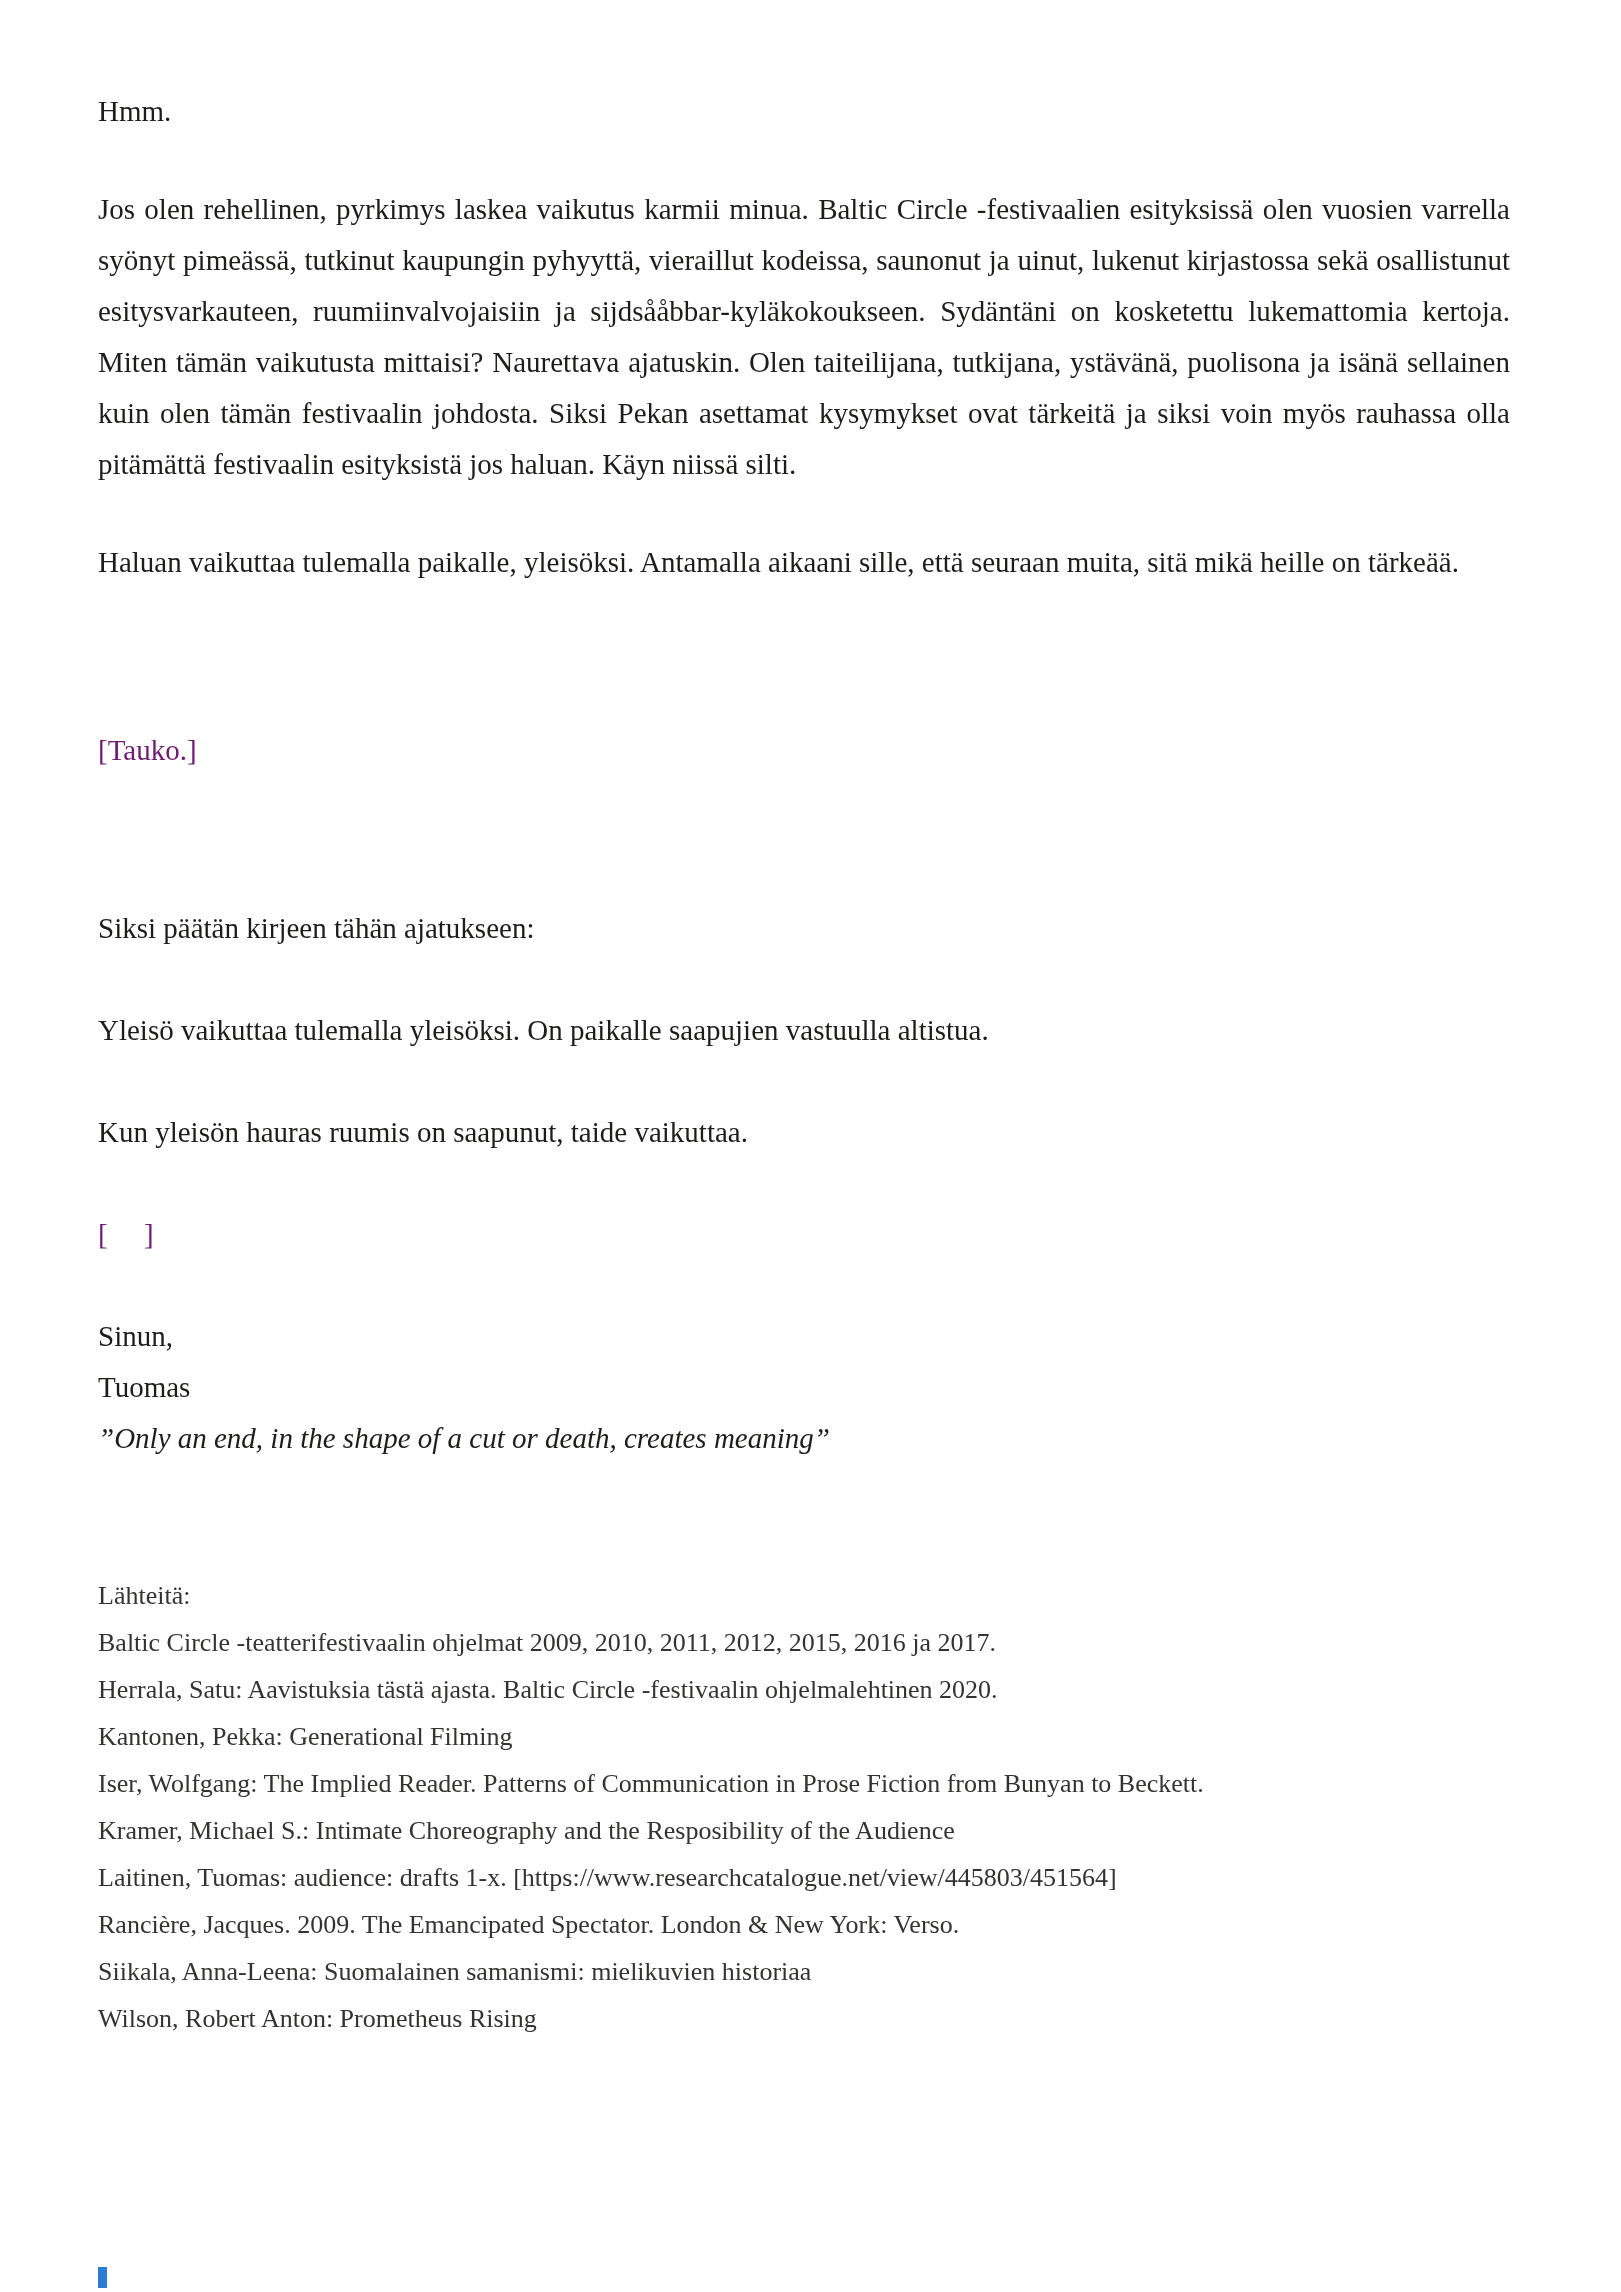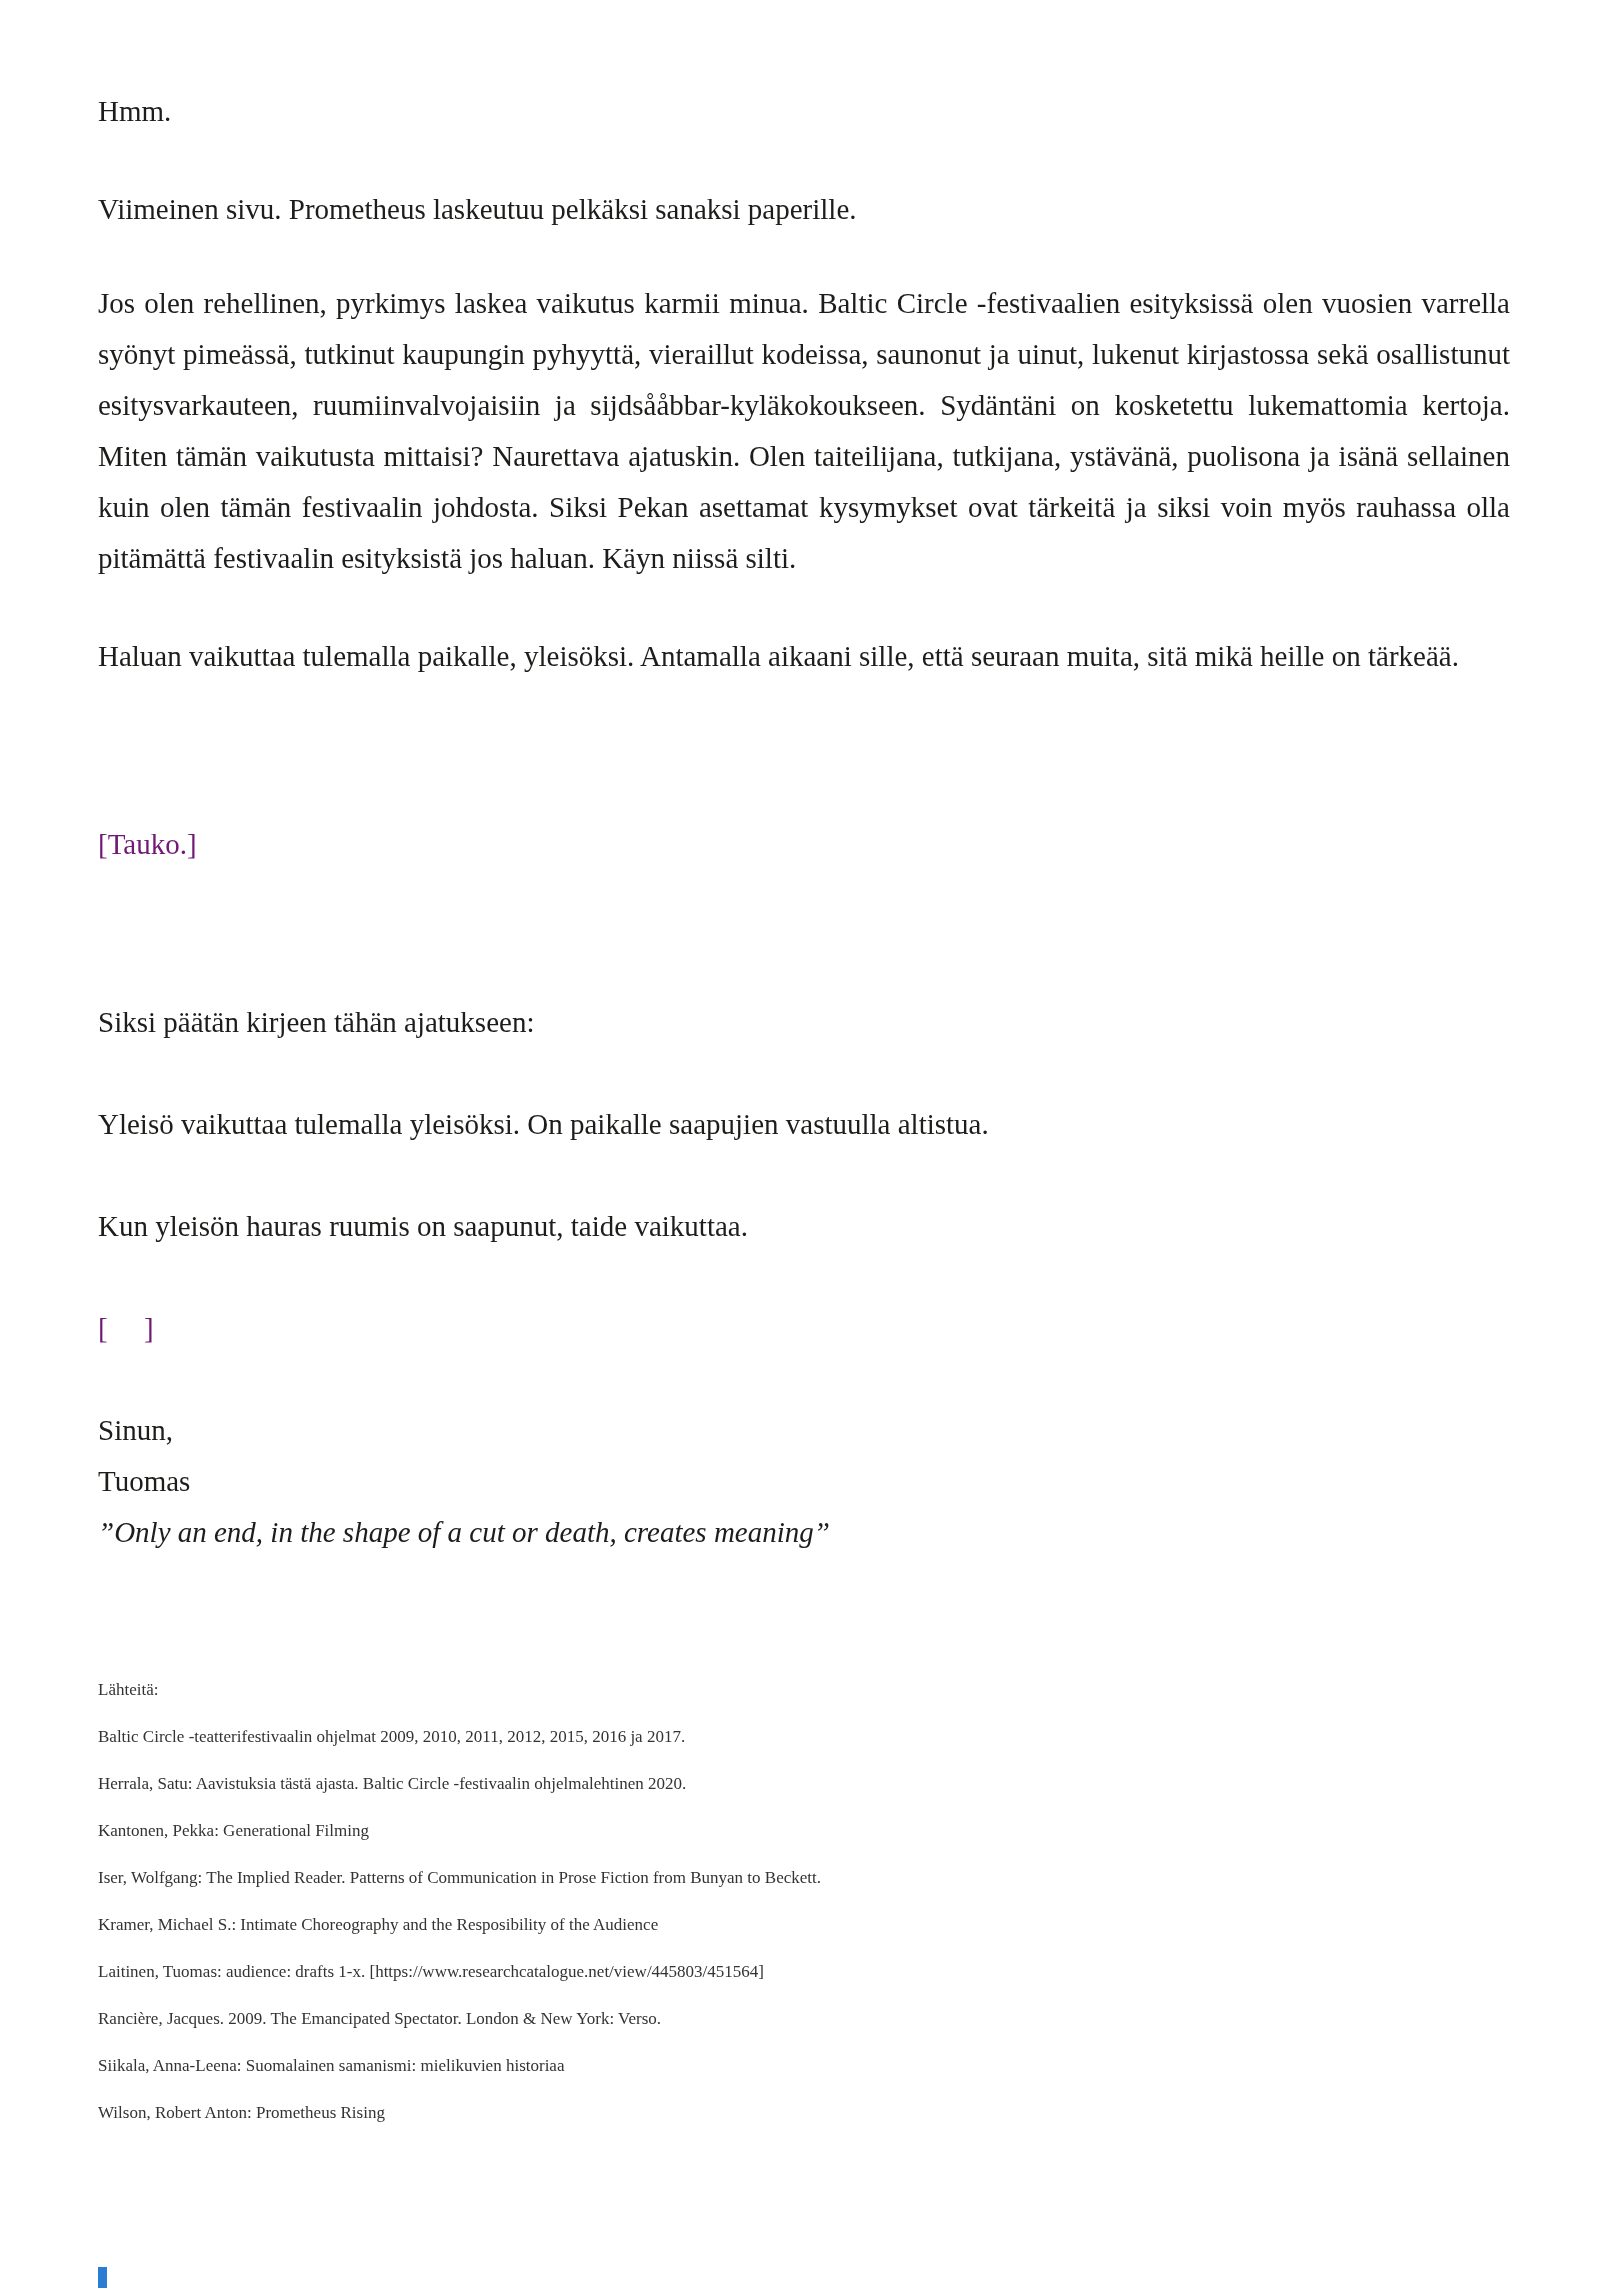--- a/index.html
+++ b/index.html
@@ -32,42 +32,41 @@
   .p-yleiso     { margin-bottom: 51px; }
   .p-kun        { margin-bottom: 51px; }
   .p-brackets   { margin-bottom: 51px; white-space: pre; }
   .p-signoff    { margin-bottom: 0; }
   .p-quote      { margin-bottom: 0; font-style: italic; }
 
   .red { color: #701a75; }
 
   .sources {
     margin-top: 108px;
-    font-size: 17px;
+    font-size: 26px;
     line-height: 47px;
     color: #333331;
   }
   .sources p { margin: 0; }
 
   .cursor-marker {
     position: absolute;
     left: 98px;
     bottom: 4.9px;
     width: 8.8px;
     height: 21.6px;
     background: #2b7cd3;
   }
 </style>
 </head>
 <body>
 
 <div class="page">
 
   <p class="p-hmm">Hmm.</p>
-  <p class="p-viimeinen">Viimeinen sivu. Prometheus laskeutuu pelkäksi sanaksi paperille.</p>
   <p class="p-main">Jos olen rehellinen, pyrkimys laskea vaikutus karmii minua. Baltic Circle -festivaalien esityksissä olen vuosien varrella syönyt pimeässä, tutkinut kaupungin pyhyyttä, vieraillut kodeissa, saunonut ja uinut, lukenut kirjastossa sekä osallistunut esitysvarkauteen, ruumiinvalvojaisiin ja sijdsååbbar-kyläkokoukseen. Sydäntäni on kosketettu lukemattomia kertoja. Miten tämän vaikutusta mittaisi? Naurettava ajatuskin. Olen taiteilijana, tutkijana, ystävänä, puolisona ja isänä sellainen kuin olen tämän festivaalin johdosta. Siksi Pekan asettamat kysymykset ovat tärkeitä ja siksi voin myös rauhassa olla pitämättä festivaalin esityksistä jos haluan. Käyn niissä silti.</p>
   <p class="p-haluan">Haluan vaikuttaa tulemalla paikalle, yleisöksi. Antamalla aikaani sille, että seuraan muita, sitä mikä heille on tärkeää.</p>
 
   <p class="p-tauko red">[Tauko.]</p>
 
   <p class="p-siksi">Siksi päätän kirjeen tähän ajatukseen:</p>
   <p class="p-yleiso">Yleisö vaikuttaa tulemalla yleisöksi. On paikalle saapujien vastuulla altistua.</p>
   <p class="p-kun">Kun yleisön hauras ruumis on saapunut, taide vaikuttaa.</p>
 
   <p class="p-brackets red">[&nbsp;&nbsp;&nbsp;&nbsp;&nbsp;]</p>

